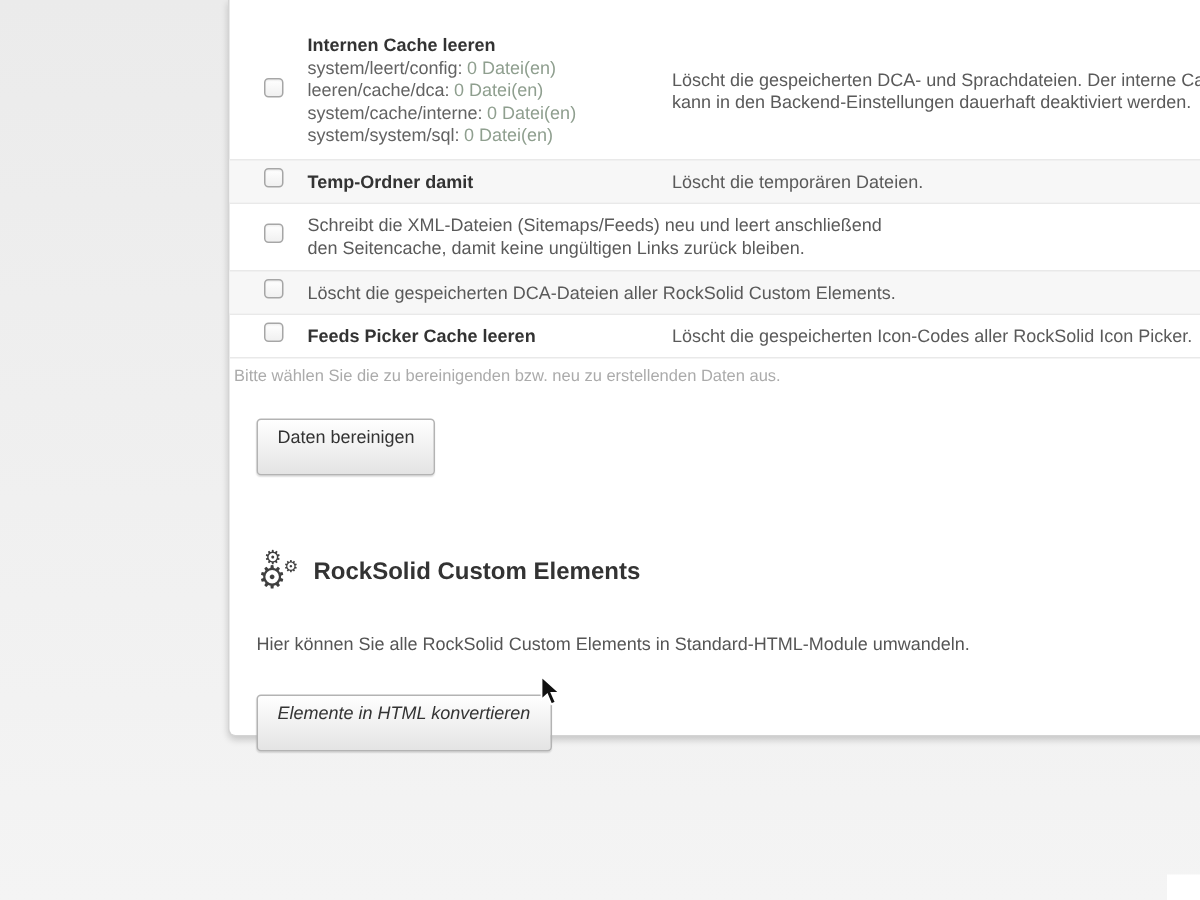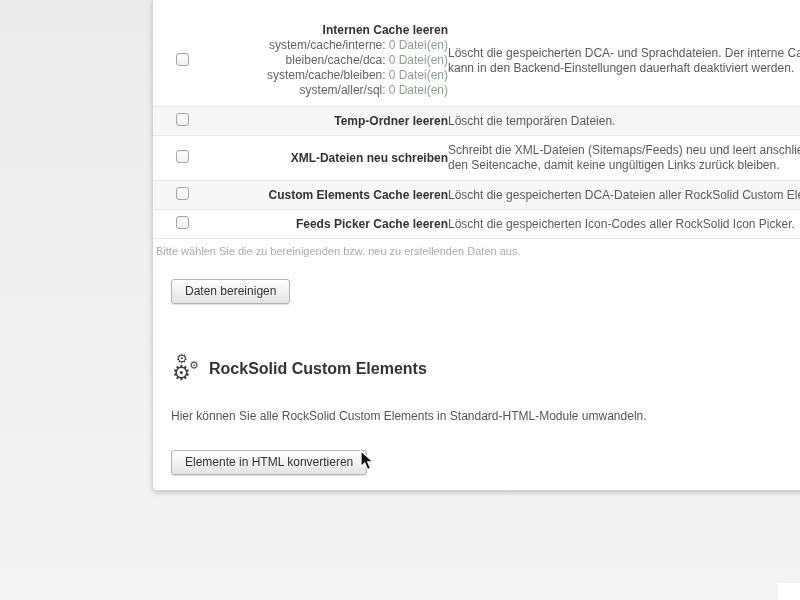--- a/index.html
+++ b/index.html
@@ -23,103 +23,97 @@
   .row.alt{background:#f7f7f7;}
   .row.first{padding:0 0 8px 0;}
   .row.tall{padding:7px 0;}
   .cell-check{width:52px;padding-left:23px;box-sizing:border-box;flex:none;}
   .cb{
     -webkit-appearance:none;appearance:none;width:13px;height:13px;margin:0;
     border:1px solid #a6a6a6;border-radius:3px;
     background:linear-gradient(180deg,#ffffff,#f0f0f0);
     box-shadow:inset 0 1px 1px rgba(0,0,0,0.06);
   }
-  .cell-main{width:243px;flex:none;text-align:right;}
+  .cell-main{width:243px;flex:none;}
   .row-title{font-size:12px;font-weight:bold;color:#333333;line-height:15px;}
   .path-line{font-size:12px;color:#636363;line-height:15px;white-space:nowrap;}
   .path-count{color:#8f9f8f;margin-left:3px;}
   .cell-desc{flex:1;min-width:0;}
   .desc-line{font-size:12px;color:#5a5a5a;line-height:15px;white-space:nowrap;}
   .hint{font-size:11px;color:#ababab;margin:6px 0 0 3px;}
   .btn{
     display:inline-block;font-family:inherit;font-size:12px;color:#333333;
     background:linear-gradient(180deg,#ffffff,#e4e4e4);
     border:1px solid #b3b3b3;border-radius:3px;
-    padding:4px 13px 5px 13px;margin:0;cursor:default;
+    padding:4px 13px 18px 13px;margin:0;cursor:default;
     box-shadow:0 1px 1px rgba(0,0,0,0.12);
   }
   .btn-purge{margin:22px 0 0 18px;}
   .rs-section{margin:49px 0 0 18px;}
   .rs-head{display:flex;align-items:center;}
   .gears{position:relative;width:32px;height:32px;flex:none;display:inline-block;}
   .gear{position:absolute;color:#3f3f3f;line-height:1;}
   .gear.g1{font-size:13px;left:5px;top:-1px;}
   .gear.g2{font-size:21px;left:1px;top:9px;}
   .gear.g3{font-size:11px;left:18px;top:7px;}
   .rs-title{font-size:16px;font-weight:bold;color:#333333;margin:0 18px 0 6px;}
   .rs-desc{font-size:12px;color:#555555;margin:24px 0 0 0;}
-  .btn-convert{margin:27px 0 4px 0;}
+  .btn-convert{margin:27px 0 4px 0;font-style:italic;}
   .corner-box{position:absolute;left:778px;top:583px;width:22px;height:17px;background:#ffffff;}
   .cursor{position:absolute;left:360px;top:450px;}
 </style>
 </head>
 <body>
 
 <div class="panel">
 
   <div class="rows">
 
     <div class="row first">
       <div class="cell-check">
         <input type="checkbox" class="cb" style="">
       </div>
       <div class="cell-main">
         <div class="row-title">Internen Cache leeren</div>
+        <div class="path-line"><span class="path-label">system/leert/config:</span><span class="path-count">0 Datei(en)</span></div>
+        <div class="path-line"><span class="path-label">leeren/cache/dca:</span><span class="path-count">0 Datei(en)</span></div>
         <div class="path-line"><span class="path-label">system/cache/interne:</span><span class="path-count">0 Datei(en)</span></div>
-        <div class="path-line"><span class="path-label">bleiben/cache/dca:</span><span class="path-count">0 Datei(en)</span></div>
-        <div class="path-line"><span class="path-label">system/cache/bleiben:</span><span class="path-count">0 Datei(en)</span></div>
-        <div class="path-line"><span class="path-label">system/aller/sql:</span><span class="path-count">0 Datei(en)</span></div>
+        <div class="path-line"><span class="path-label">system/system/sql:</span><span class="path-count">0 Datei(en)</span></div>
       </div>
       <div class="cell-desc">
         <div class="desc-line">Löscht die gespeicherten DCA- und Sprachdateien. Der interne Cache</div>
         <div class="desc-line">kann in den Backend-Einstellungen dauerhaft deaktiviert werden.</div>
       </div>
     </div>
 
     <div class="row alt">
       <div class="cell-check">
         <input type="checkbox" class="cb" style="">
       </div>
       <div class="cell-main">
-        <div class="row-title">Temp-Ordner leeren</div>
+        <div class="row-title">Temp-Ordner damit</div>
       </div>
       <div class="cell-desc">
         <div class="desc-line">Löscht die temporären Dateien.</div>
       </div>
     </div>
 
     <div class="row tall">
       <div class="cell-check">
         <input type="checkbox" class="cb" style="">
       </div>
-      <div class="cell-main">
-        <div class="row-title">XML-Dateien neu schreiben</div>
-      </div>
       <div class="cell-desc">
         <div class="desc-line">Schreibt die XML-Dateien (Sitemaps/Feeds) neu und leert anschließend</div>
         <div class="desc-line">den Seitencache, damit keine ungültigen Links zurück bleiben.</div>
       </div>
     </div>
 
     <div class="row alt">
       <div class="cell-check">
         <input type="checkbox" class="cb" style="">
-      </div>
-      <div class="cell-main">
-        <div class="row-title">Custom Elements Cache leeren</div>
       </div>
       <div class="cell-desc">
         <div class="desc-line">Löscht die gespeicherten DCA-Dateien aller RockSolid Custom Elements.</div>
       </div>
     </div>
 
     <div class="row">
       <div class="cell-check">
         <input type="checkbox" class="cb" style="">
       </div>

